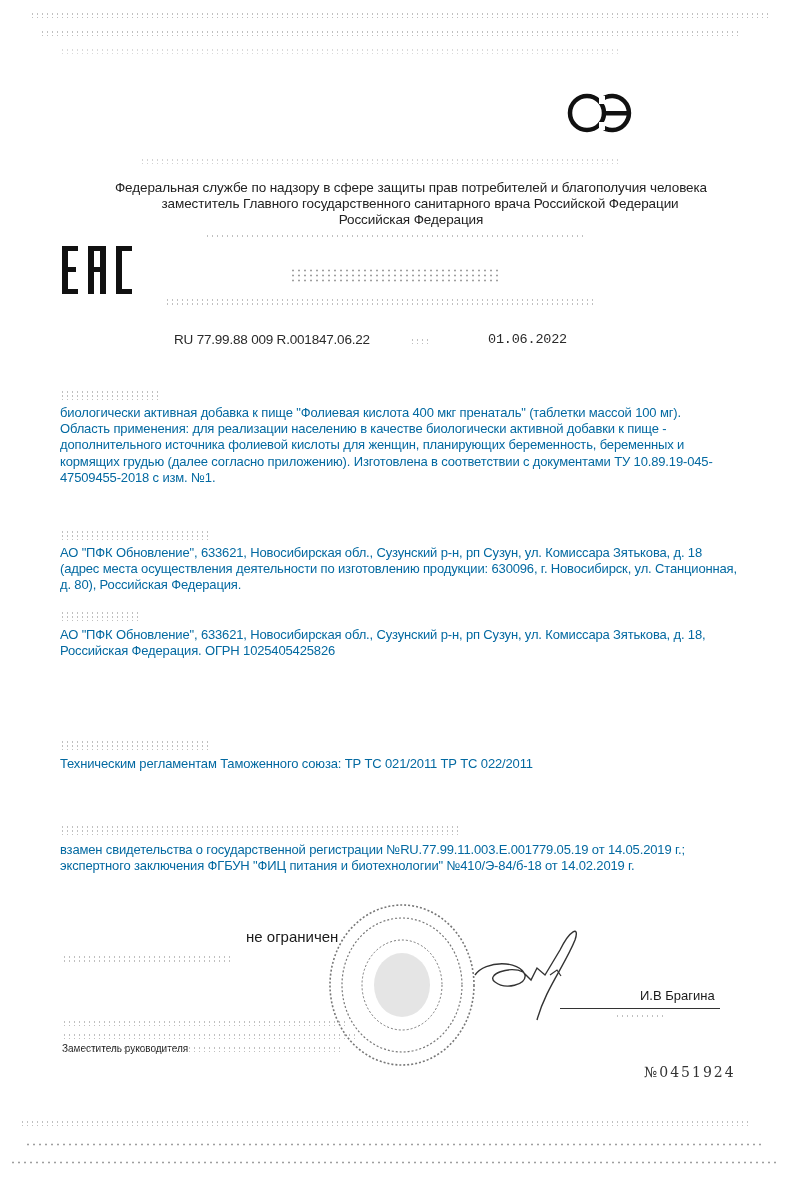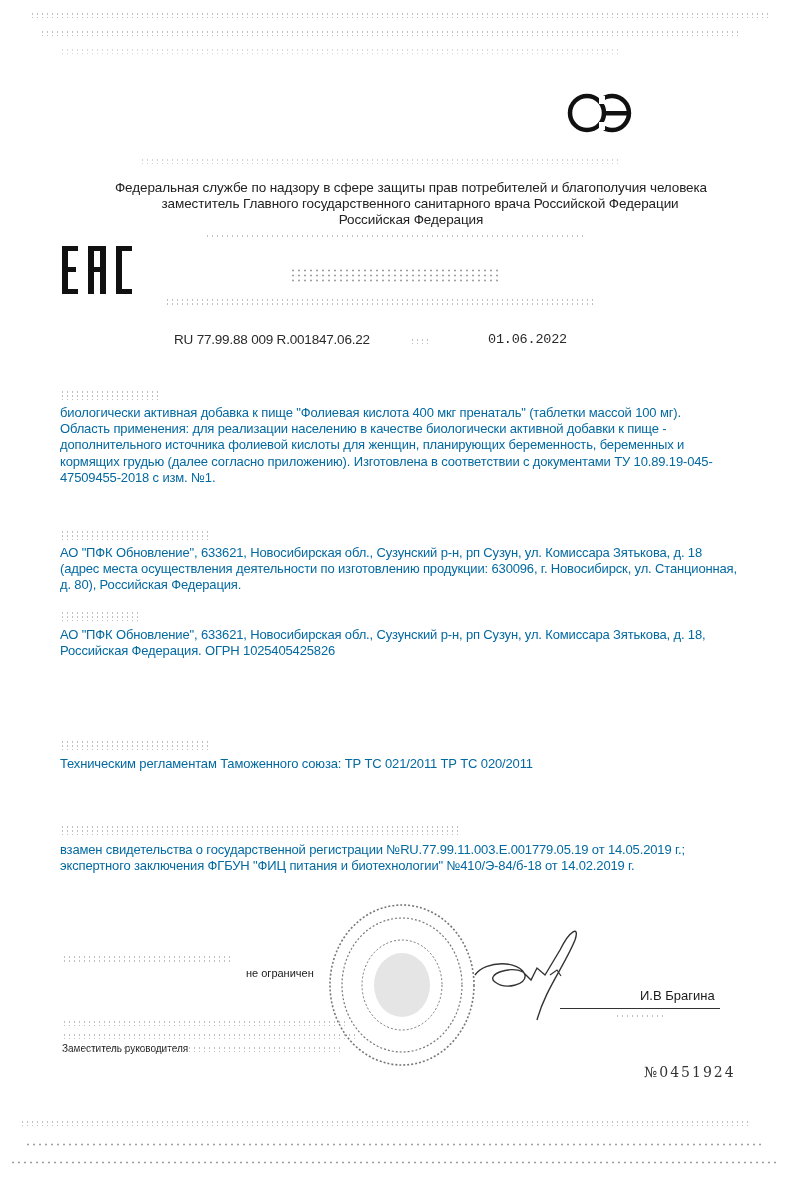--- a/index.html
+++ b/index.html
@@ -85,27 +85,27 @@
 <div class="speckle" style="left:60px; top:390px; width:100px; height:10px;"></div>
 <div class="para" style="top:405px;">биологически активная добавка к пище "Фолиевая кислота 400 мкг пренаталь" (таблетки массой 100 мг). Область применения: для реализации населению в качестве биологически активной добавки к пище - дополнительного источника фолиевой кислоты для женщин, планирующих беременность, беременных и кормящих грудью (далее согласно приложению). Изготовлена в соответствии с документами  ТУ 10.89.19-045-47509455-2018 с изм. №1.</div>
 
 <div class="speckle" style="left:60px; top:530px; width:150px; height:10px;"></div>
 <div class="para" style="top:545px; width:680px;">АО "ПФК Обновление", 633621, Новосибирская обл., Сузунский р-н, рп  Сузун, ул. Комиссара Зятькова, д. 18 (адрес места осуществления деятельности по изготовлению продукции: 630096, г. Новосибирск, ул. Станционная, д. 80), Российская Федерация.</div>
 
 <div class="speckle" style="left:60px; top:611px; width:80px; height:10px;"></div>
 <div class="para" style="top:627px; width:680px;">АО "ПФК Обновление", 633621, Новосибирская обл., Сузунский р-н, рп  Сузун, ул. Комиссара Зятькова, д. 18, Российская Федерация. ОГРН  1025405425826</div>
 
 <div class="speckle" style="left:60px; top:740px; width:150px; height:10px;"></div>
-<div class="para" style="top:756px;">Техническим регламентам Таможенного союза: ТР ТС 021/2011  ТР ТС 020/2011</div>
+<div class="para" style="top:756px;">Техническим регламентам Таможенного союза: ТР ТС 021/2011  ТР ТС 022/2011</div>
 
 <div class="speckle" style="left:60px; top:825px; width:400px; height:10px;"></div>
 <div class="para" style="top:842px; width:680px;">взамен свидетельства о государственной регистрации №RU.77.99.11.003.Е.001779.05.19 от 14.05.2019 г.; экспертного заключения ФГБУН "ФИЦ питания и биотехнологии" №410/Э-84/б-18 от 14.02.2019 г.</div>
 
 <div class="speckle" style="left:62px; top:955px; width:170px; height:7px;"></div>
-<div class="abs" style="left:246px; top:967px; font-size:11px;">не ограничен</div>
+<div class="abs" style="left:246px; top:928px; font-size:15px;">не ограничен</div>
 
 <svg class="abs" style="left:325px; top:900px;" width="155" height="170" viewBox="0 0 155 170">
   <g fill="none" stroke="#777" stroke-dasharray="2 2">
     <ellipse cx="77" cy="85" rx="72" ry="80" stroke-width="1.6"></ellipse>
     <ellipse cx="77" cy="85" rx="60" ry="67" stroke-width="1.2"></ellipse>
     <ellipse cx="77" cy="85" rx="40" ry="45" stroke-width="1"></ellipse>
   </g>
   <ellipse cx="77" cy="85" rx="28" ry="32" fill="#cfcfcf" opacity="0.55"></ellipse>
 </svg>
 

